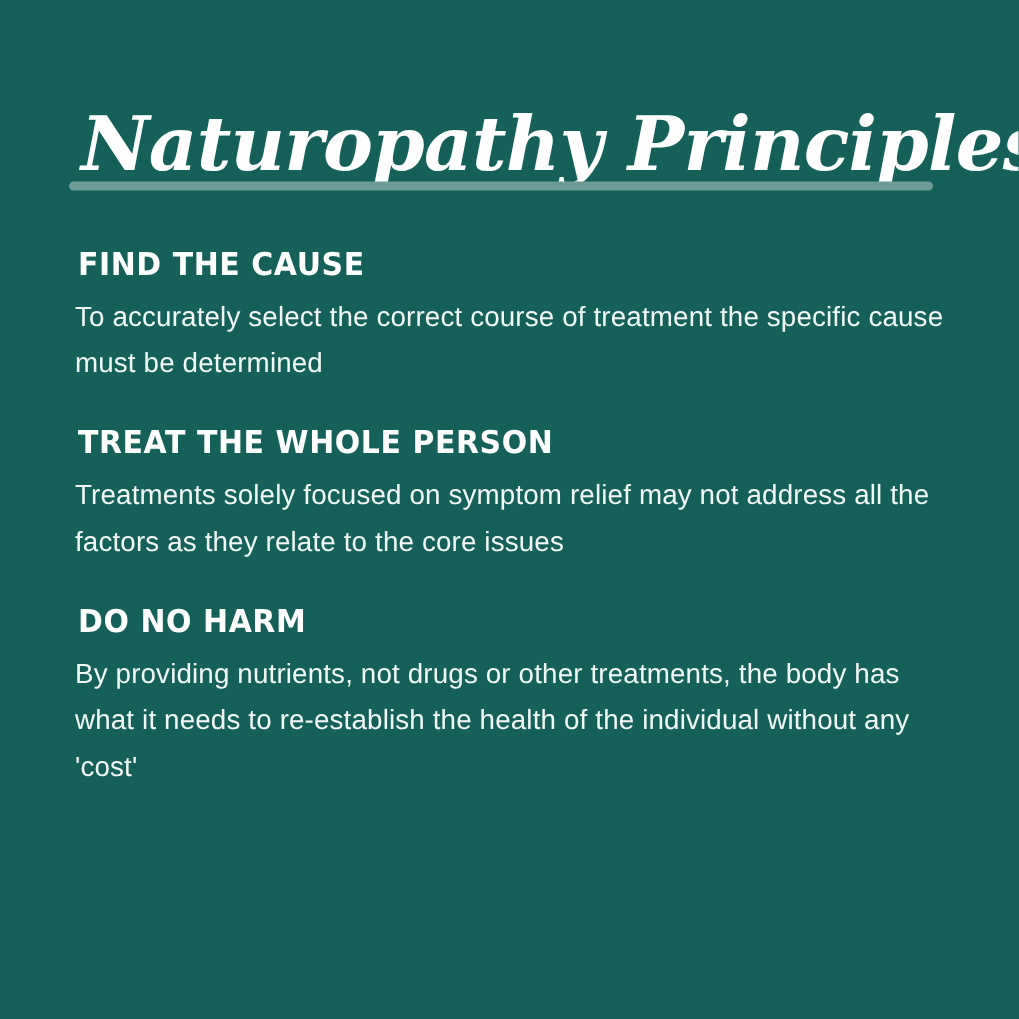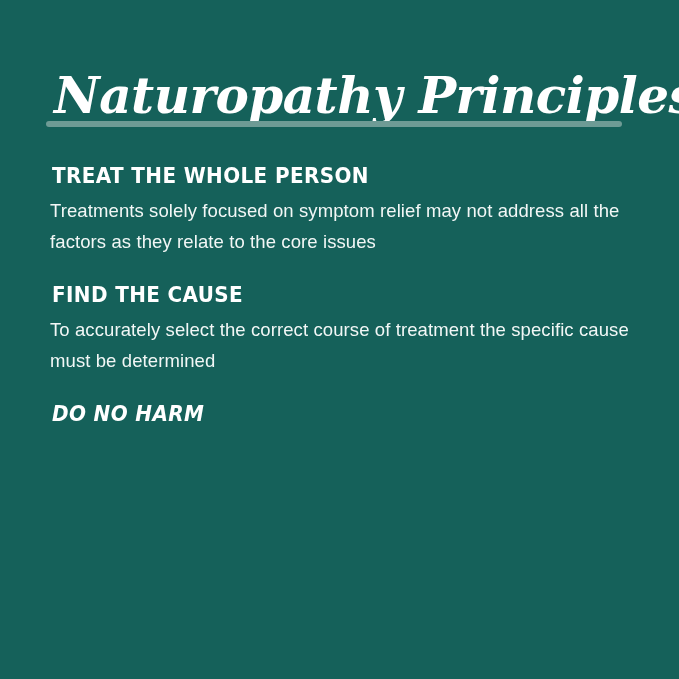--- a/index.html
+++ b/index.html
@@ -71,42 +71,43 @@
     font-weight: normal;
     font-size: 18.5px;
     line-height: 31px;
     color: #f2f7f6;
     margin: 0;
     max-width: 590px;
     letter-spacing: 0.1px;
   }
   .sec-1 { margin-bottom: 25px; }
   .sec-2 { margin-bottom: 25px; }
-  .sec-3 { margin-bottom: 25px; font-style: italic; }
+  .sec-3 { margin-bottom: 25px; }
 </style>
 </head>
 <body>
 
 <div class="poster">
 
   <h1 class="title">Naturopathy Principles</h1>
 
   <div class="divider"></div>
 
   <div class="sections">
 
+    <div class="section sec-1">
+      <div class="section-heading">FIND THE CAUSE</div>
+      <p class="section-body">To accurately select the correct course of treatment the specific cause must be determined</p>
+    </div>
+
     <div class="section sec-2">
       <div class="section-heading">TREAT THE WHOLE PERSON</div>
       <p class="section-body">Treatments solely focused on symptom relief may not address all the factors as they relate to the core issues</p>
     </div>
 
-    <div class="section sec-1">
-      <div class="section-heading">FIND THE CAUSE</div>
-      <p class="section-body">To accurately select the correct course of treatment the specific cause must be determined</p>
-    </div>
-
     <div class="section sec-3">
       <div class="section-heading">DO NO HARM</div>
+      <p class="section-body">By providing nutrients, not drugs or other treatments, the body has what it needs to re-establish the health of the individual without any 'cost'</p>
     </div>
 
 
   </div>
 </div>
 
 </body></html>

